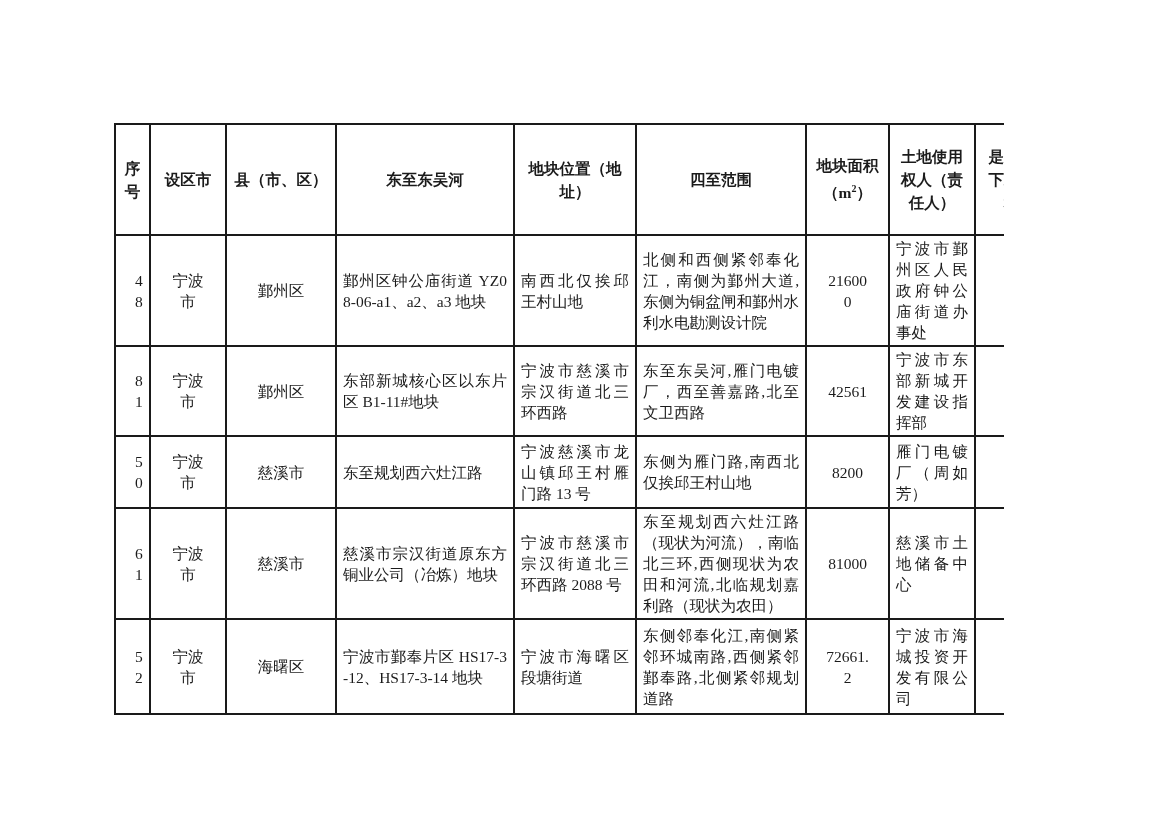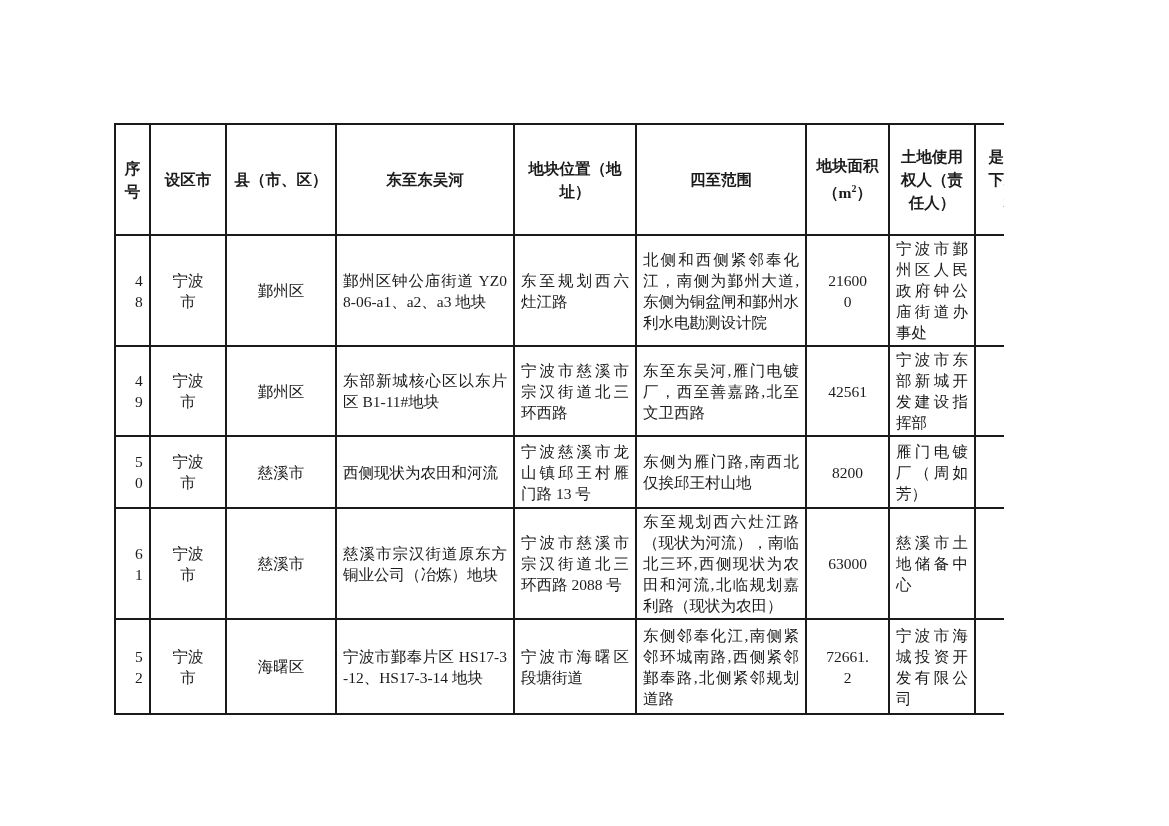--- a/index.html
+++ b/index.html
@@ -72,56 +72,56 @@
         <th class="pad-wide">土地使用权人（责任人）</th>
         <th class="pad-wide">是否属地下水污染场地</th>
       </tr>
     </thead>
     <tbody>
       <tr style="height:102px">
         <td class="c-center">48</td>
         <td class="c-center">宁波市</td>
         <td class="c-center">鄞州区</td>
         <td class="c-just">鄞州区钟公庙街道 YZ08-06-a1、a2、a3 地块</td>
-        <td class="c-just">东至规划西六灶江路</td>
+        <td class="c-just">南西北仅挨邱王村山地</td>
         <td class="c-just">北侧和西侧紧邻奉化江，南侧为鄞州大道,东侧为铜盆闸和鄞州水利水电勘测设计院</td>
         <td class="c-center">216000</td>
         <td class="c-just">宁波市鄞州区人民政府钟公庙街道办事处</td>
         <td class="c-center">是</td>
       </tr>
       <tr style="height:88px">
-        <td class="c-center">49</td>
+        <td class="c-center">81</td>
         <td class="c-center">宁波市</td>
         <td class="c-center">鄞州区</td>
         <td class="c-just">东部新城核心区以东片区 B1-11#地块</td>
         <td class="c-just">宁波市慈溪市宗汉街道北三环西路</td>
         <td class="c-just">东至东吴河,雁门电镀厂，西至善嘉路,北至文卫西路</td>
         <td class="c-center">42561</td>
         <td class="c-just">宁波市东部新城开发建设指挥部</td>
         <td class="c-center">是</td>
       </tr>
       <tr style="height:72px">
         <td class="c-center">50</td>
         <td class="c-center">宁波市</td>
         <td class="c-center">慈溪市</td>
-        <td class="c-just">西侧现状为农田和河流</td>
+        <td class="c-just">东至规划西六灶江路</td>
         <td class="c-just">宁波慈溪市龙山镇邱王村雁门路 13 号</td>
         <td class="c-just">东侧为雁门路,南西北仅挨邱王村山地</td>
         <td class="c-center">8200</td>
         <td class="c-just">雁门电镀厂（周如芳）</td>
         <td class="c-center"></td>
       </tr>
       <tr style="height:109px">
         <td class="c-center">61</td>
         <td class="c-center">宁波市</td>
         <td class="c-center">慈溪市</td>
         <td class="c-just">慈溪市宗汉街道原东方铜业公司（冶炼）地块</td>
         <td class="c-just">宁波市慈溪市宗汉街道北三环西路 2088 号</td>
         <td class="c-just">东至规划西六灶江路（现状为河流），南临北三环,西侧现状为农田和河流,北临规划嘉利路（现状为农田）</td>
-        <td class="c-center">63000</td>
+        <td class="c-center">81000</td>
         <td class="c-just">慈溪市土地储备中心</td>
         <td class="c-center"></td>
       </tr>
       <tr style="height:95px">
         <td class="c-center">52</td>
         <td class="c-center">宁波市</td>
         <td class="c-center">海曙区</td>
         <td class="c-just">宁波市鄞奉片区 HS17-3-12、HS17-3-14 地块</td>
         <td class="c-just">宁波市海曙区段塘街道</td>
         <td class="c-just">东侧邻奉化江,南侧紧邻环城南路,西侧紧邻鄞奉路,北侧紧邻规划道路</td>

